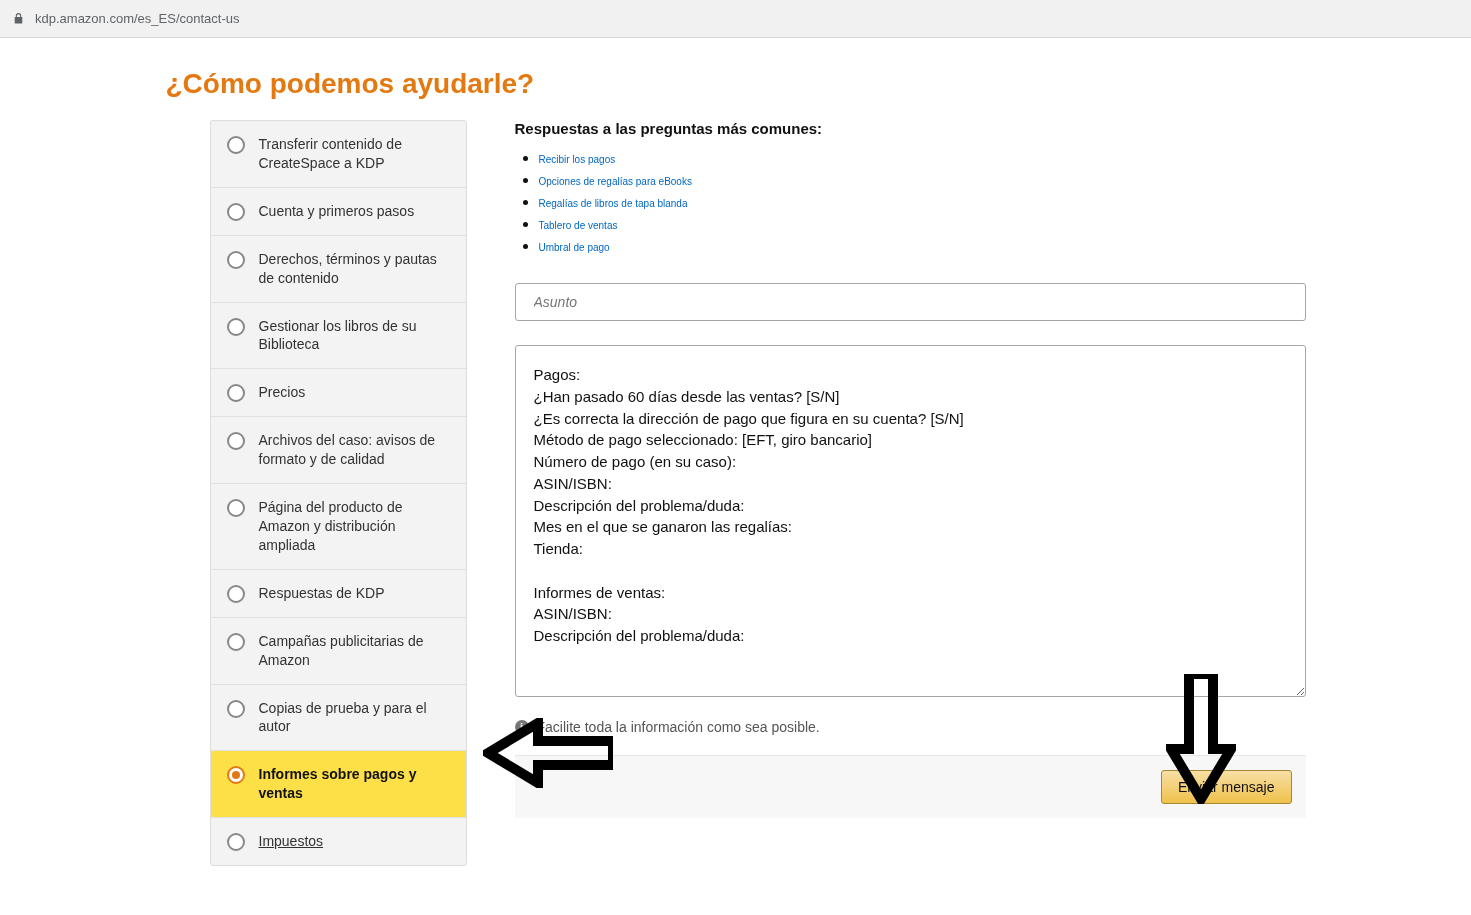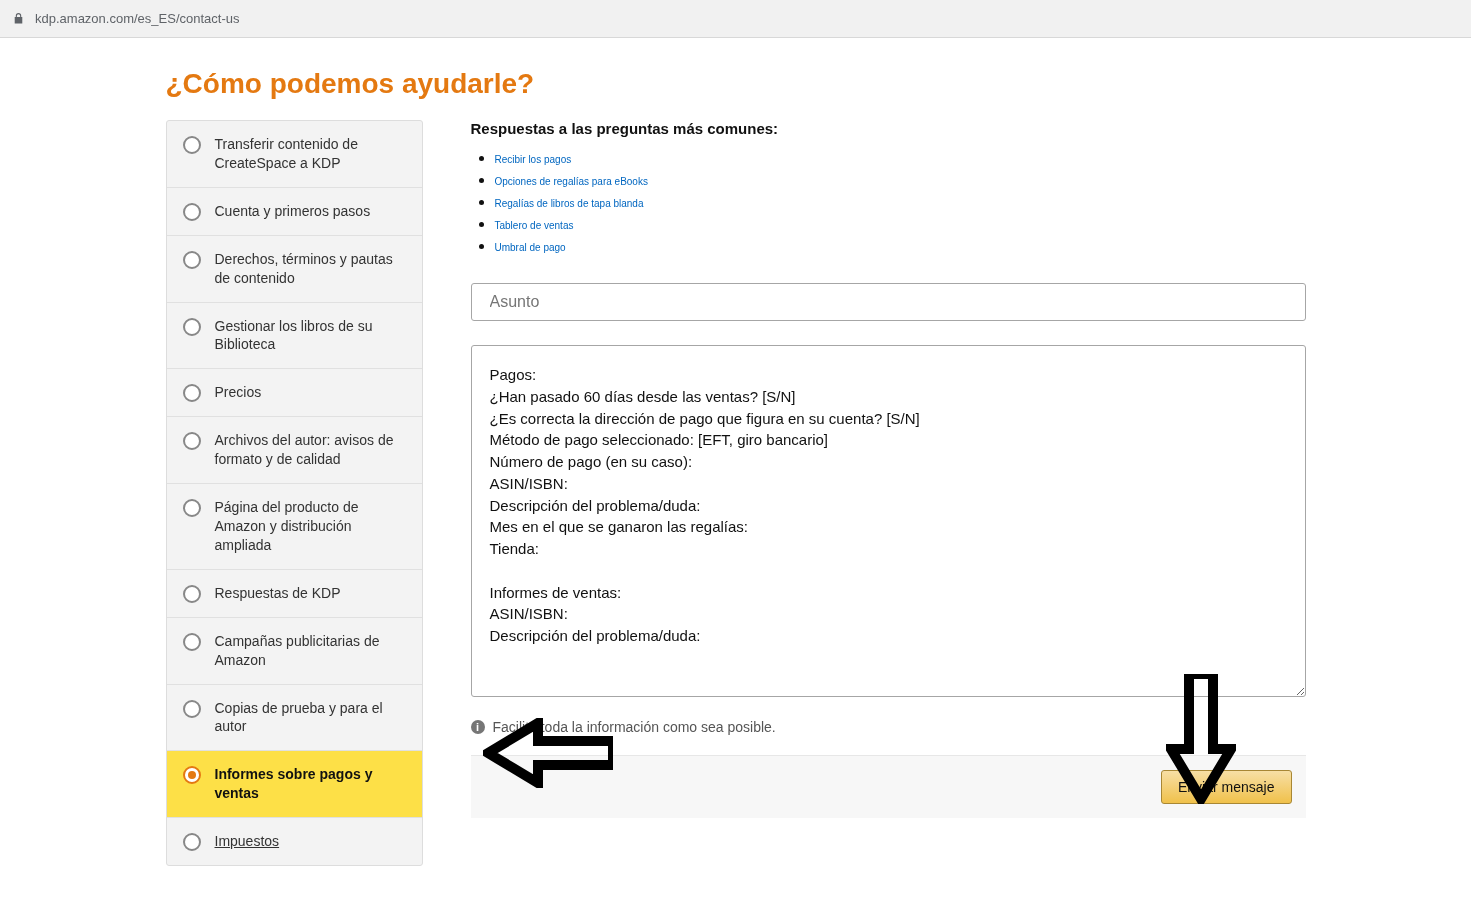--- a/index.html
+++ b/index.html
@@ -34,20 +34,21 @@
 
     .layout { display: flex; gap: 48px; position: relative; }
 
     .sidebar {
       width: 257px;
       background: #f3f3f3;
       border: 1px solid #ddd;
       border-radius: 3px;
       overflow: hidden;
       flex-shrink: 0;
+      margin-left: 44px;
     }
     .side-item {
       display: flex;
       align-items: flex-start;
       gap: 14px;
       padding: 14px 16px;
       border-bottom: 1px solid #e0e0e0;
       cursor: pointer;
       font-size: 14px;
       color: #333;
@@ -86,24 +87,25 @@
     ul.links li { padding: 2px 0; }
     ul.links li::marker { color: #111; }
     ul.links a { color: #0066c0; text-decoration: none; font-size: 10px; }
 
     input.subject {
       width: 100%;
       height: 38px;
       border: 1px solid #a6a6a6;
       border-radius: 3px;
       padding: 0 18px;
-      font-size: 16px;
+      font-size: 14px;
       color: #555;
       margin-bottom: 24px;
       background:#fff;
+      font-style:italic;
     }
     input.subject::placeholder { color: #767676; }
 
     textarea.body {
       width: 100%;
       height: 352px;
       border: 1px solid #a6a6a6;
       border-radius: 3px;
       padding: 18px;
       font-size: 15px;
@@ -187,21 +189,21 @@
         <div class="side-item">
           <span class="radio"></span>
           <span class="side-label">Gestionar los libros de su Biblioteca</span>
         </div>
         <div class="side-item">
           <span class="radio"></span>
           <span class="side-label">Precios</span>
         </div>
         <div class="side-item">
           <span class="radio"></span>
-          <span class="side-label">Archivos del autor: avisos de formato y de calidad</span>
+          <span class="side-label">Archivos del caso: avisos de formato y de calidad</span>
         </div>
         <div class="side-item">
           <span class="radio"></span>
           <span class="side-label">Página del producto de Amazon y distribución ampliada</span>
         </div>
         <div class="side-item">
           <span class="radio"></span>
           <span class="side-label">Respuestas de KDP</span>
         </div>
         <div class="side-item">

